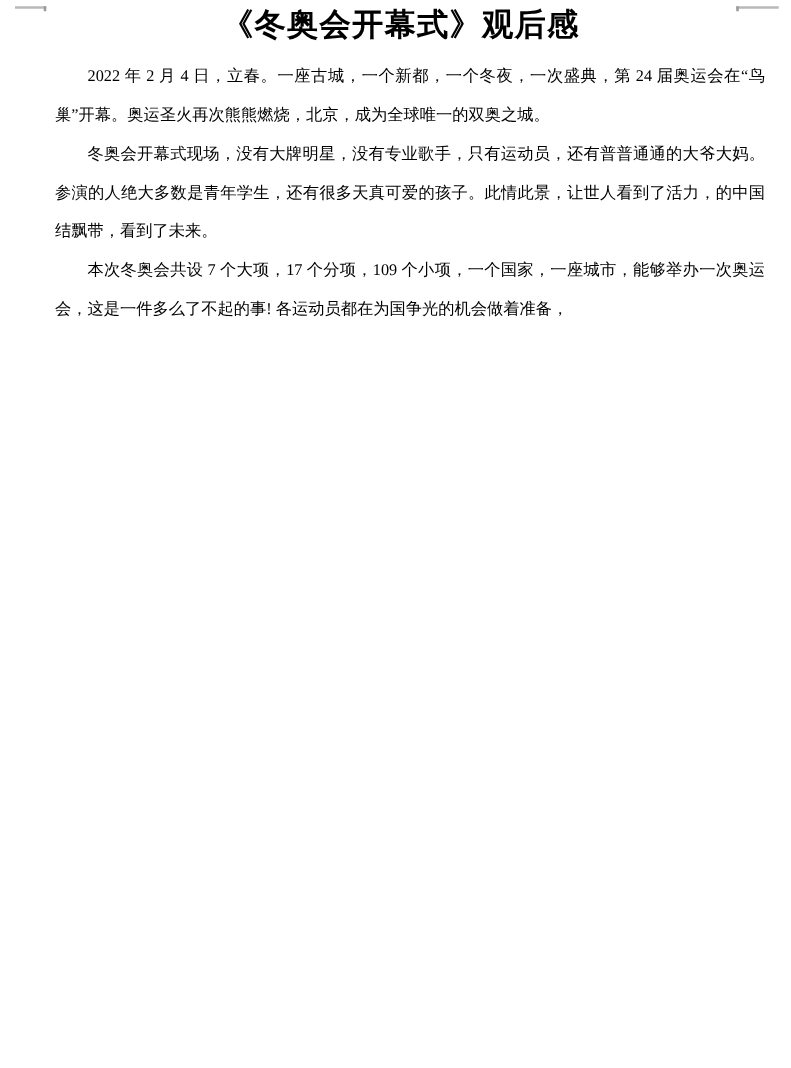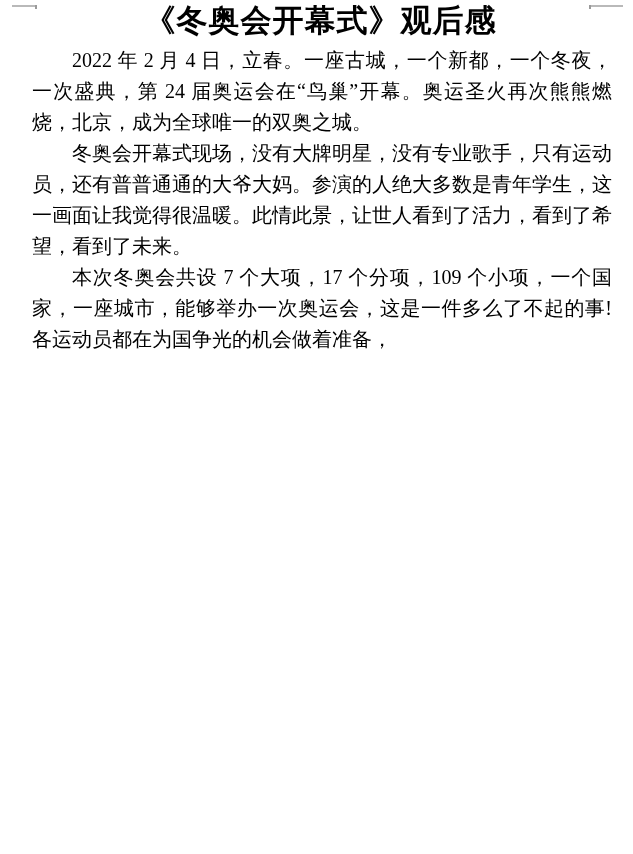--- a/index.html
+++ b/index.html
@@ -36,29 +36,29 @@
     background: #9a9a9a;
   }
   .boundary-mark.left  { left: 12px; width: 25px; }
   .boundary-mark.left .tick  { right: 0; }
   .boundary-mark.right { left: 589px; width: 34px; }
   .boundary-mark.right .tick { left: 0; }
 
   .doc-title {
     margin: 5px 20px 9px 28px;
     text-align: center;
-    font-size: 31px;
+    font-size: 25px;
     font-weight: bold;
     line-height: 31px;
     letter-spacing: 1px;
   }
   .para {
     margin: 0;
-    padding: 0 21px 0 32px;
-    font-size: 20px;
+    padding: 0 21px 0 44px;
+    font-size: 13px;
     line-height: 31px;
     text-align: justify;
     text-indent: 2em;
     word-break: break-all;
   }
 </style>
 </head>
 <body>
 
 <div class="page">
@@ -66,16 +66,16 @@
   <div class="boundary-mark left">
       <span class="tick"></span>
     </div>
   <div class="boundary-mark right">
       <span class="tick"></span>
     </div>
 
   <h1 class="doc-title">《冬奥会开幕式》观后感</h1>
 
   <p class="para">2022 年 2 月 4 日，立春。一座古城，一个新都，一个冬夜，一次盛典，第 24 届奥运会在“鸟巢”开幕。奥运圣火再次熊熊燃烧，北京，成为全球唯一的双奥之城。</p>
-  <p class="para">冬奥会开幕式现场，没有大牌明星，没有专业歌手，只有运动员，还有普普通通的大爷大妈。参演的人绝大多数是青年学生，这一画面让我觉得很温暖。此情此景，让世人看到了活力，看到了希望，看到了未来。</p>
+  <p class="para">冬奥会开幕式现场，没有大牌明星，没有专业歌手，只有运动员，还有普普通通的大爷大妈。参演的人绝大多数是青年学生，还有很多天真可爱的孩子。此情此景，让世人看到了活力，的中国结飘带，看到了未来。</p>
   <p class="para">本次冬奥会共设 7 个大项，17 个分项，109 个小项，一个国家，一座城市，能够举办一次奥运会，这是一件多么了不起的事! 各运动员都在为国争光的机会做着准备，</p>
 
 </div>
 
 </body></html>

